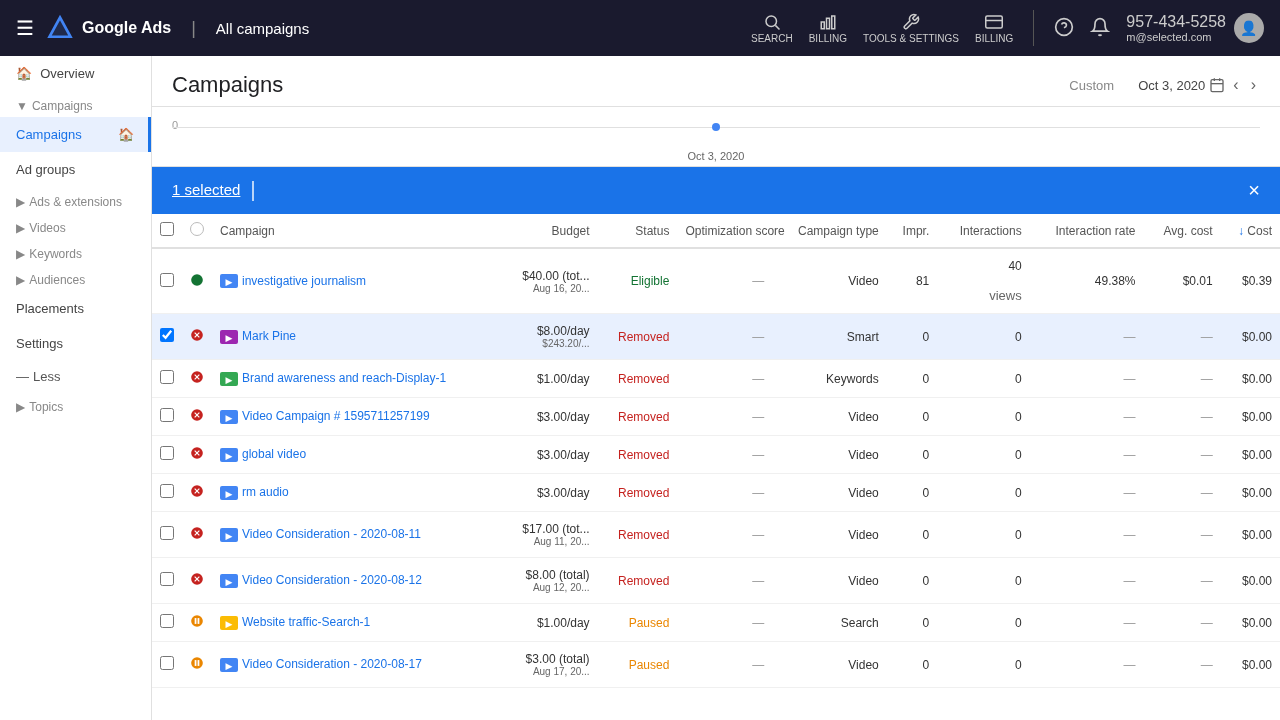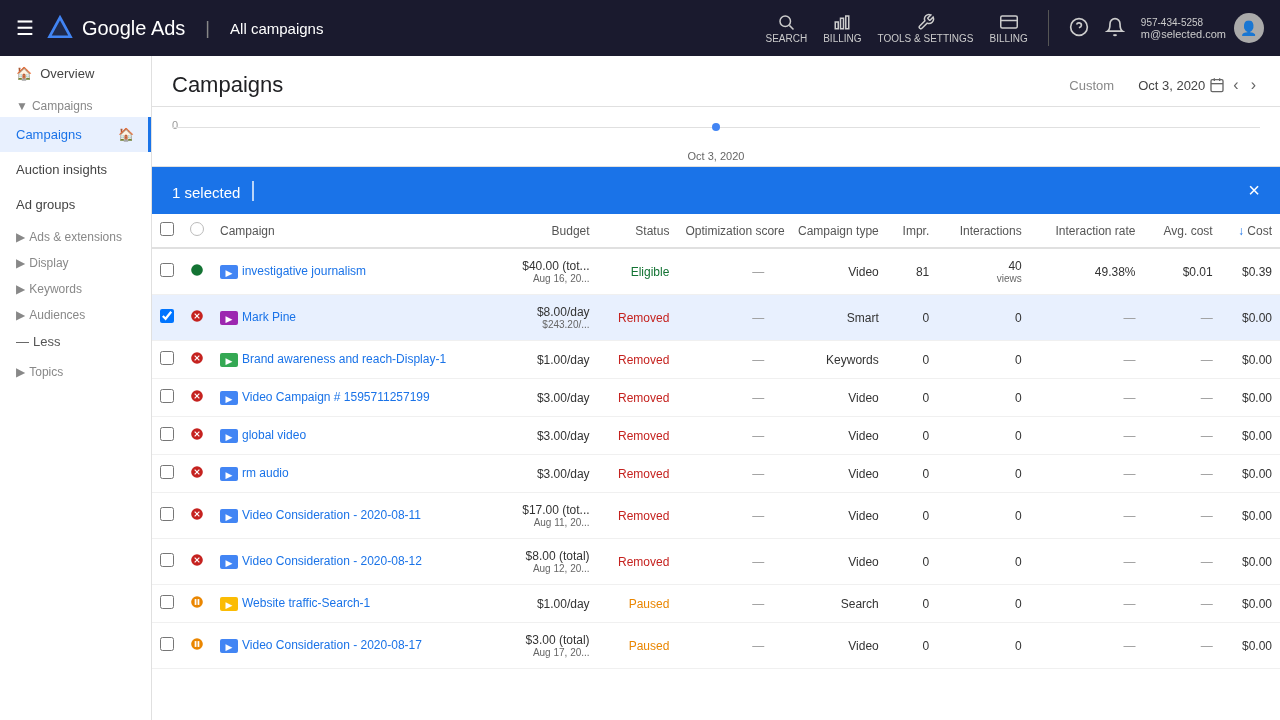--- a/index.html
+++ b/index.html
@@ -12,21 +12,21 @@
       align-items: center;
       height: 56px;
       padding: 0 16px;
       flex-shrink: 0;
       color: white;
     }
     .top-nav-left { display: flex; align-items: center; gap: 12px; flex: 1; }
     .hamburger { cursor: pointer; font-size: 20px; color: white; }
     .google-ads-logo { display: flex; align-items: center; gap: 8px; }
     .logo-triangle { width: 28px; height: 28px; }
-    .brand-name { color: white; font-size: 20px; font-weight: 400; }
+    .brand-name { color: white; font-size: 16px; font-weight: 700; }
     .divider-nav { color: #888; margin: 0 8px; font-size: 18px; }
     .all-campaigns-label { color: white; font-size: 15px; }
     .top-nav-right { display: flex; align-items: center; gap: 16px; }
     .nav-icon-btn { display: flex; flex-direction: column; align-items: center; cursor: pointer; color: #ccc; font-size: 10px; }
     .nav-icon-btn svg { margin-bottom: 2px; }
     .nav-divider { width: 1px; height: 36px; background: #555; margin: 0 4px; }
     .user-info { display: flex; align-items: center; gap: 8px; color: #ccc; font-size: 12px; }
     .avatar { width: 30px; height: 30px; border-radius: 50%; background: #aaa; overflow: hidden; display: flex; align-items: center; justify-content: center; font-size: 14px; }
 
     
@@ -120,21 +120,21 @@
     .selection-bar {
       background: #1a73e8;
       color: white;
       padding: 12px 20px;
       display: flex;
       align-items: center;
       justify-content: space-between;
       font-size: 15px;
       font-weight: 500;
     }
-    .selection-bar-left { display: flex; align-items: flex-end; gap: 12px; }
+    .selection-bar-left { display: flex; align-items: flex-start; gap: 12px; text-decoration: underline; }
     .selection-divider { width: 2px; height: 20px; background: white; opacity: 0.7; }
     .close-btn { background: none; border: none; color: white; cursor: pointer; font-size: 20px; }
 
     
     .table-container { overflow-x: auto; }
     table { width: 100%; border-collapse: collapse; font-size: 12px; }
     thead tr { border-bottom: 2px solid #e0e0e0; margin-top: 12px; }
     thead th {
       padding: 8px 8px;
       text-align: right;
@@ -149,21 +149,21 @@
     tbody td {
       padding: 10px 8px;
       text-align: right;
       white-space: nowrap;
       font-size: 12px;
     }
     tbody td.left { text-align: left; }
     .campaign-link { color: #1a73e8; text-decoration: none; cursor: pointer; }
     .checkbox { width: 14px; height: 14px; cursor: pointer; }
     .sort-indicator { color: #1a73e8; }
-    td .views-info { font-size: 10px; color: #666; display: block; }
+    td .views-info { font-size: 13px; color: #666; display: block; margin-top: 15px; }
     .dash { color: #999; }
     .budget-sub { font-size: 10px; color: #666; display: block; }
   </style>
 </head>
 <body>
 
 <div class="top-nav">
   <div class="top-nav-left">
     <span class="hamburger">☰</span>
     <div class="google-ads-logo">
@@ -214,21 +214,21 @@
         </svg>
     </div>
     <div class="nav-icon-btn">
       <svg width="20" height="20" viewBox="0 0 24 24" fill="none" stroke="#ccc" stroke-width="2">
           <path d="M18 8A6 6 0 0 0 6 8c0 7-3 9-3 9h18s-3-2-3-9"></path>
           <path d="M13.73 21a2 2 0 0 1-3.46 0"></path>
         </svg>
     </div>
     <div class="user-info">
       <div>
-        <div style="font-size:10px;color:#ccc;">957-434-5258</div>
+        <div style="font-size:16px;color:#ccc;">957-434-5258</div>
         <div style="font-size:11px;color:#ccc;">m@selected.com</div>
       </div>
       <div class="avatar">👤</div>
     </div>
   </div>
 </div>
 
 <div class="main-layout">
 
   <div class="sidebar">
@@ -238,40 +238,43 @@
     </div>
     <div class="sidebar-section-header">
       <span>▼</span>
       <span>Campaigns</span>
     </div>
     <div class="sidebar-item active">
       <span>Campaigns</span>
       <span class="sidebar-home-icon" style="margin-left:auto;">🏠</span>
     </div>
     <div class="sidebar-item">
-      <span>Auction insights</span>
-    </div>
-    <div class="sidebar-item">
       <span>Ad groups</span>
     </div>
     <div class="sidebar-section-header">
       <span>▶</span>
       <span>Ads &amp; extensions</span>
     </div>
     <div class="sidebar-section-header">
       <span>▶</span>
-      <span>Display</span>
+      <span>Videos</span>
     </div>
     <div class="sidebar-section-header">
       <span>▶</span>
       <span>Keywords</span>
     </div>
     <div class="sidebar-section-header">
       <span>▶</span>
       <span>Audiences</span>
+    </div>
+    <div class="sidebar-item">
+      <span>Placements</span>
+    </div>
+    <div class="sidebar-item">
+      <span>Settings</span>
     </div>
     <div class="less-btn">
       <span>—</span>
       <span>Less</span>
     </div>
     <div class="sidebar-section-header">
       <span>▶</span>
       <span>Topics</span>
     </div>
   </div>

